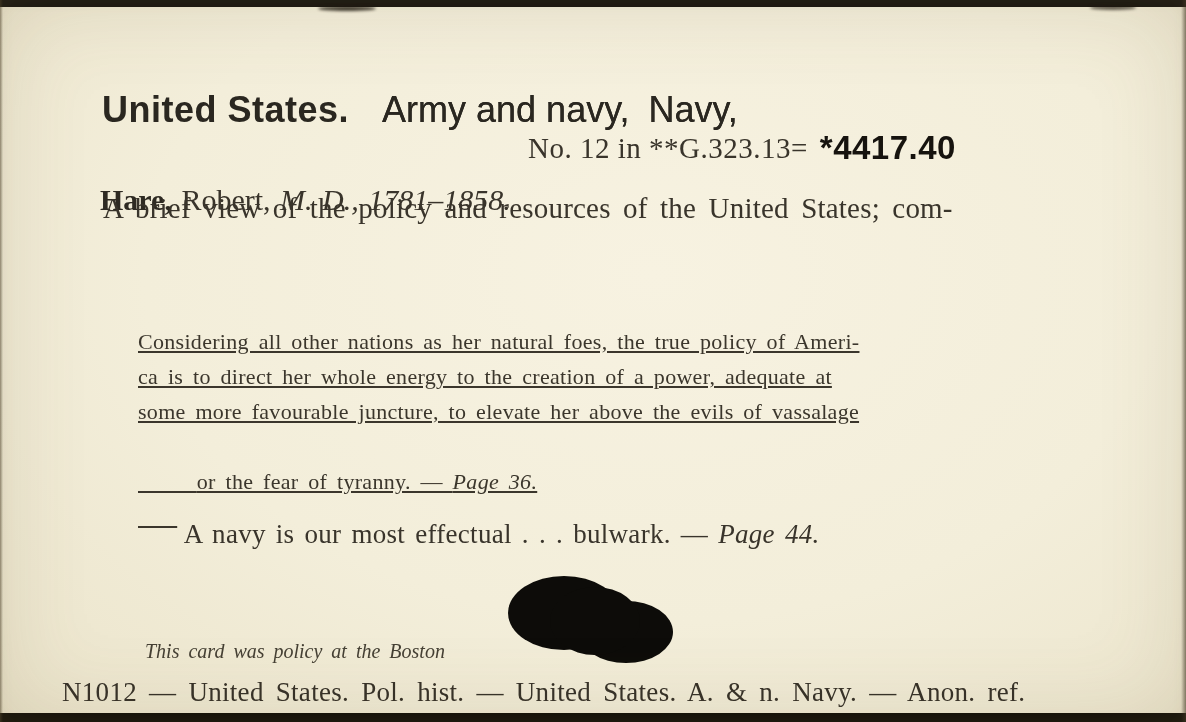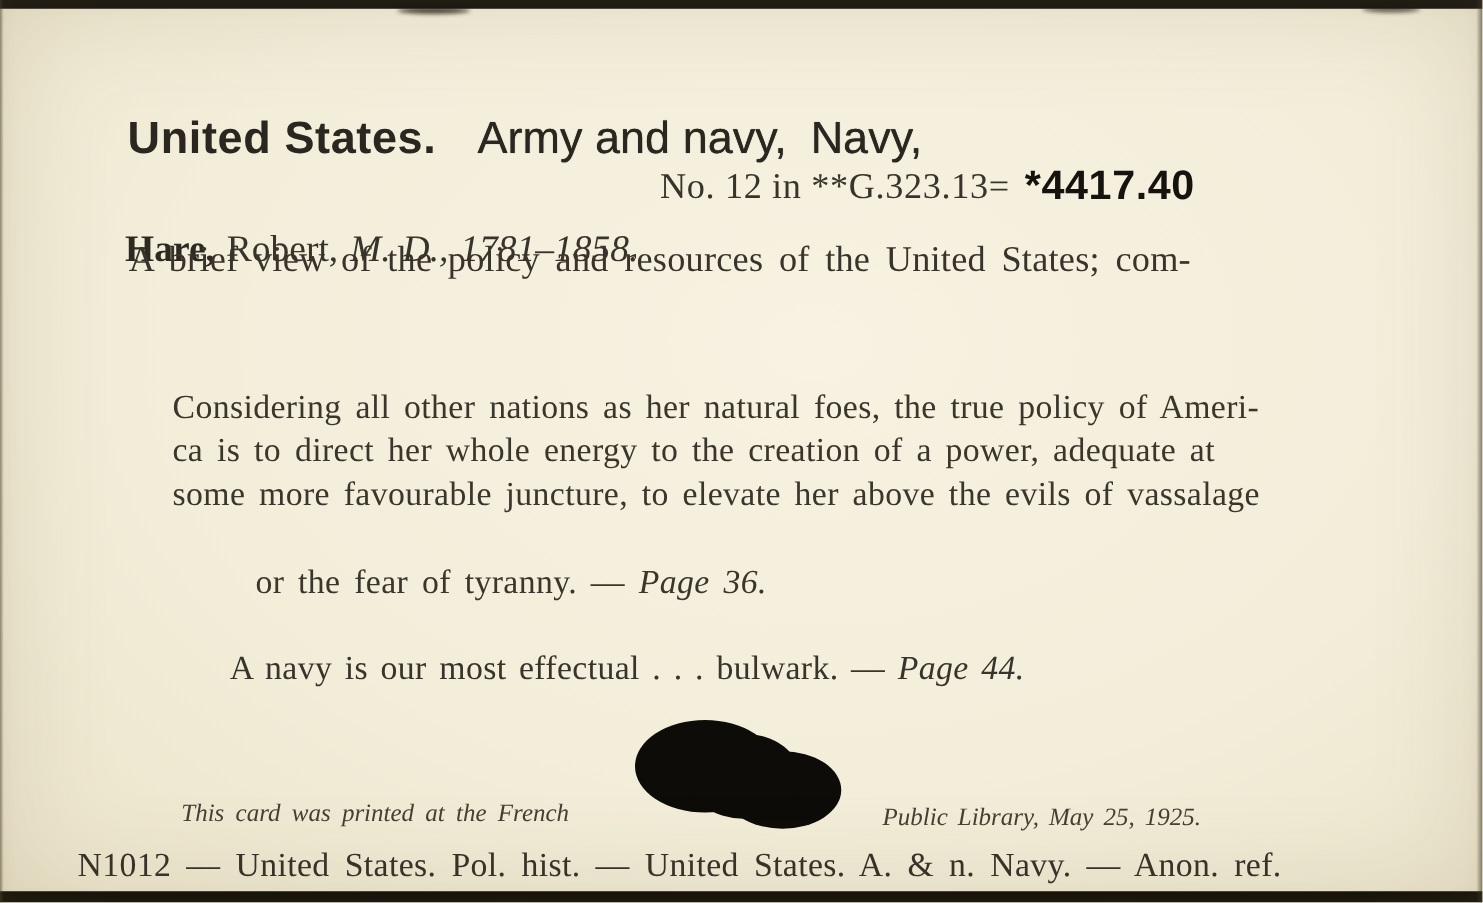--- a/index.html
+++ b/index.html
@@ -63,23 +63,24 @@
     position: absolute; top: 191px; left: 140px;
     font-size: 29px; line-height: 34px; word-spacing: 5px; letter-spacing: 0.2px;
   }
   .title-block .line:first-child { margin-left: -37px; text-align: right; }
 
   
   .imprint { position: absolute; top: 289px; left: 140px; font-size: 29px; white-space: pre; word-spacing: 2px; letter-spacing: 0.2px; }
 
   
   .annotation {
-    position: absolute; top: 308px; left: 138px;
-    font-size: 27px; line-height: 35px; word-spacing: 4px; letter-spacing: 0.3px;
+    position: absolute; top: 324px; left: 138px;
+    font-size: 22px; line-height: 35px; word-spacing: 4px; letter-spacing: 0.3px;
     color: #3b362c;
+    text-decoration: underline;
   }
   .flow { display: contents; }
   .page-ref { font-style: italic; }
 
   
   .quote { position: absolute; top: 488px; left: 145px; font-size: 27px; white-space: pre; word-spacing: 3px; letter-spacing: 0.3px; }
 
   
   .footer-left  { position: absolute; top: 640px; left: 145px; font-size: 20px; font-style: italic; color: #454034; word-spacing: 4px; white-space: pre; }
   .footer-right { position: absolute; top: 643px; left: 706px; font-size: 20px; font-style: italic; color: #454034; word-spacing: 3px; white-space: pre; }
@@ -123,22 +124,21 @@
     <div class="flow"><div class="line">Considering all other nations as her natural foes, the true policy of Ameri-</div><div class="line">ca is to direct her whole energy to the creation of a power, adequate at</div><div class="line">some more favourable juncture, to elevate her above the evils of vassalage</div></div>
     <div class="line">
       <span>or the fear of tyranny. — </span><span class="page-ref">Page 36.</span>
     </div>
   </div>
 
   <div class="quote">
     <span>A navy is our most effectual . . . bulwark. — </span><span class="page-ref">Page 44.</span>
   </div>
 
-  <div class="footer-left">This card was printed at the French</div>
-  <div class="footer-right">Public Library, May 25, 1925.</div>
+  <div class="footer-left">This card was policy at the Boston</div>
 
   <svg class="ink-blot" viewBox="0 0 185 95" xmlns="http://www.w3.org/2000/svg">
     <ellipse cx="64" cy="40" rx="56" ry="37" fill="#0d0c09"></ellipse>
     <ellipse cx="126" cy="59" rx="47" ry="31" fill="#0d0c09"></ellipse>
     <ellipse cx="95" cy="48" rx="45" ry="34" fill="#0d0c09"></ellipse>
   </svg>
 
   <div class="tracing">N1012 — United States. Pol. hist. — United States. A. &amp; n. Navy. — Anon. ref.</div>
 
 </div>

